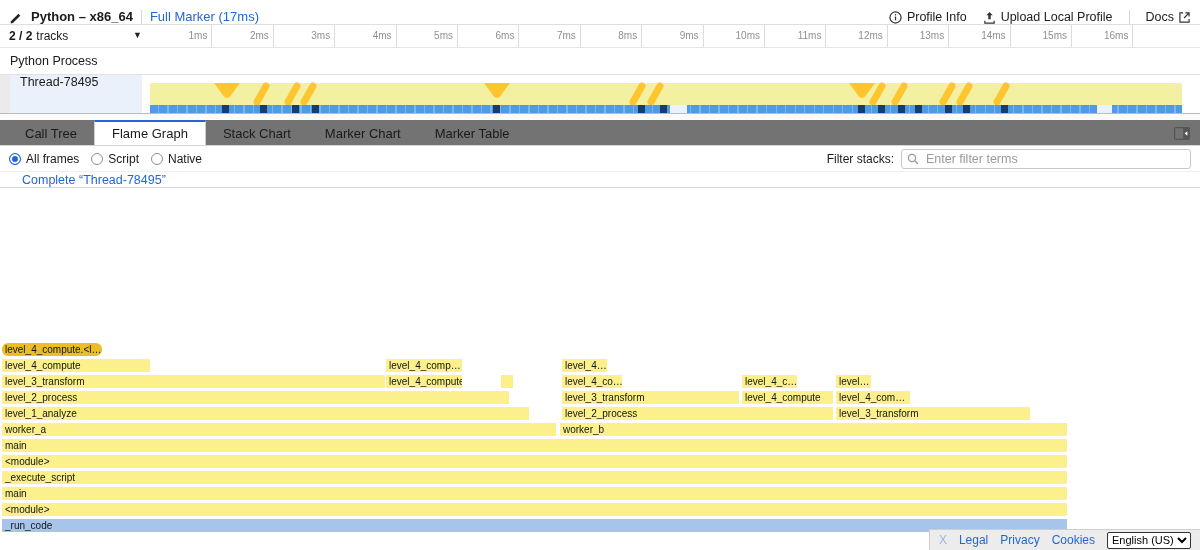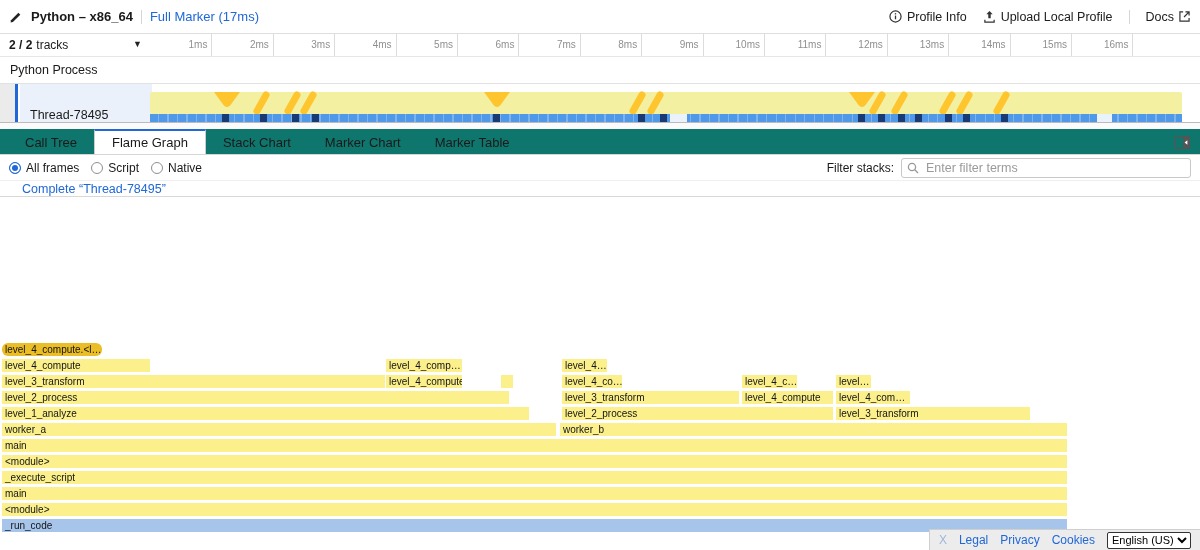--- a/index.html
+++ b/index.html
@@ -5,52 +5,52 @@
   * { box-sizing: border-box; }
   html,body { margin:0; padding:0; }
   body {
     width:1200px; height:550px; overflow:hidden; position:relative;
     background:#fff; color:#1a1a1a;
     font-family:"Liberation Sans", sans-serif;
   }
   .link { color:var(--accent); cursor:pointer; text-decoration:none; }
 
   
-  .topbar { height:34px; border-bottom:1px solid #dedede; display:flex; align-items:center; padding:0 10px; gap:8px; font-size:13px; background:#fff; }
+  .topbar { height:25px; border-bottom:1px solid #dedede; display:flex; align-items:flex-end; padding:0 10px; gap:8px; font-size:13px; background:#fff; }
   .title { font-weight:bold; }
   .vsep { width:1px; height:14px; background:#d6d6d6; }
   .topbar-right { margin-left:auto; display:flex; align-items:center; gap:16px; }
   .hbtn { display:flex; align-items:center; gap:5px; font-size:12.5px; color:#202020; cursor:pointer; }
   .icon { display:inline-flex; }
 
   
   .trackbar { position:relative; height:23px; border-bottom:1px solid #e6e6e6; font-size:12px; background:#fff; }
   .tracks-cell { position:absolute; left:9px; top:0; height:100%; display:flex; align-items:center; gap:4px; }
   .tracks-count { font-weight:bold; }
   .caret { position:absolute; left:133px; top:5px; font-size:9px; color:#222; cursor:pointer; }
   .tick-line { position:absolute; top:0; bottom:0; width:1px; background:#dcdcdc; }
   .tick-label { position:absolute; top:5px; width:72px; text-align:right; font-size:10px; color:#8f8f8f; }
 
   
   .process-row { height:27px; display:flex; align-items:center; padding-left:10px; font-size:12.5px; border-bottom:1px solid #e2e2e2; background:#fff; cursor:pointer; }
   .thread-row { position:relative; height:39px; border-bottom:1px solid #bbb; background:#fff; }
   .gutter { position:absolute; left:0; top:0; width:15px; height:38px; background:#ebebeb; }
   .stripe { position:absolute; left:15px; top:0; width:3px; height:38px; background:var(--accent); }
-  .thread-label-area { position:absolute; left:20px; top:0; width:132px; height:38px; background:#eaf1fb; display:flex; align-items:flex-end; padding-left:10px; font-size:12.5px; cursor:pointer; }
+  .thread-label-area { position:absolute; left:10px; top:0; width:132px; height:38px; background:#eaf1fb; display:flex; align-items:flex-start; padding-left:10px; font-size:12.5px; cursor:pointer; }
   .track-canvas { position:absolute; left:150px; top:5px; width:1032px; height:33px; cursor:pointer; }
   .band-svg { position:absolute; left:0; top:0; }
   .strip { position:absolute; left:0; top:25px; width:1032px; height:8px;
     background:repeating-linear-gradient(90deg, var(--strip-blue) 0px, var(--strip-blue) 8px, #7fb3ee 8px, #7fb3ee 9.5px); }
   .dark-seg { position:absolute; top:0; width:7px; height:8px; background:var(--strip-dark); }
   .gap-seg { position:absolute; top:0; height:8px; background:#eaf2fc; }
 
   .splitter { height:6px; background:#fbfbfb; }
 
   
-  .tabbar { height:26px; background:#0f766e; border-bottom:1px solid #d6d6d6; display:flex; align-items:stretch; padding-left:8px; position:relative; }
+  .tabbar { height:26px; background:#737373; border-bottom:1px solid #d6d6d6; display:flex; align-items:stretch; padding-left:8px; position:relative; }
   .tab { display:flex; align-items:center; padding:0 17px; font-size:13px; border-top:2px solid transparent; cursor:pointer; }
   .tab.active { background:#fff; border-top:2px solid var(--accent); border-left:1px solid #ccc; border-right:1px solid #ccc; }
   .sidebar-btn { position:absolute; right:10px; top:6px; cursor:pointer; }
 
   
   .toolbar { height:25px; display:flex; align-items:center; padding:0 9px; font-size:12px; background:#fff; }
   .radio-item { display:flex; align-items:center; gap:5px; margin-right:12px; cursor:pointer; }
   .rdot { width:12px; height:12px; border-radius:50%; background:#fff; border:1px solid #8f8f8f; }
   .rdot.sel { background:var(--accent); border-color:var(--accent); box-shadow:inset 0 0 0 2px #fff; }
   .filter-wrap { margin-left:auto; display:flex; align-items:center; gap:7px; }

